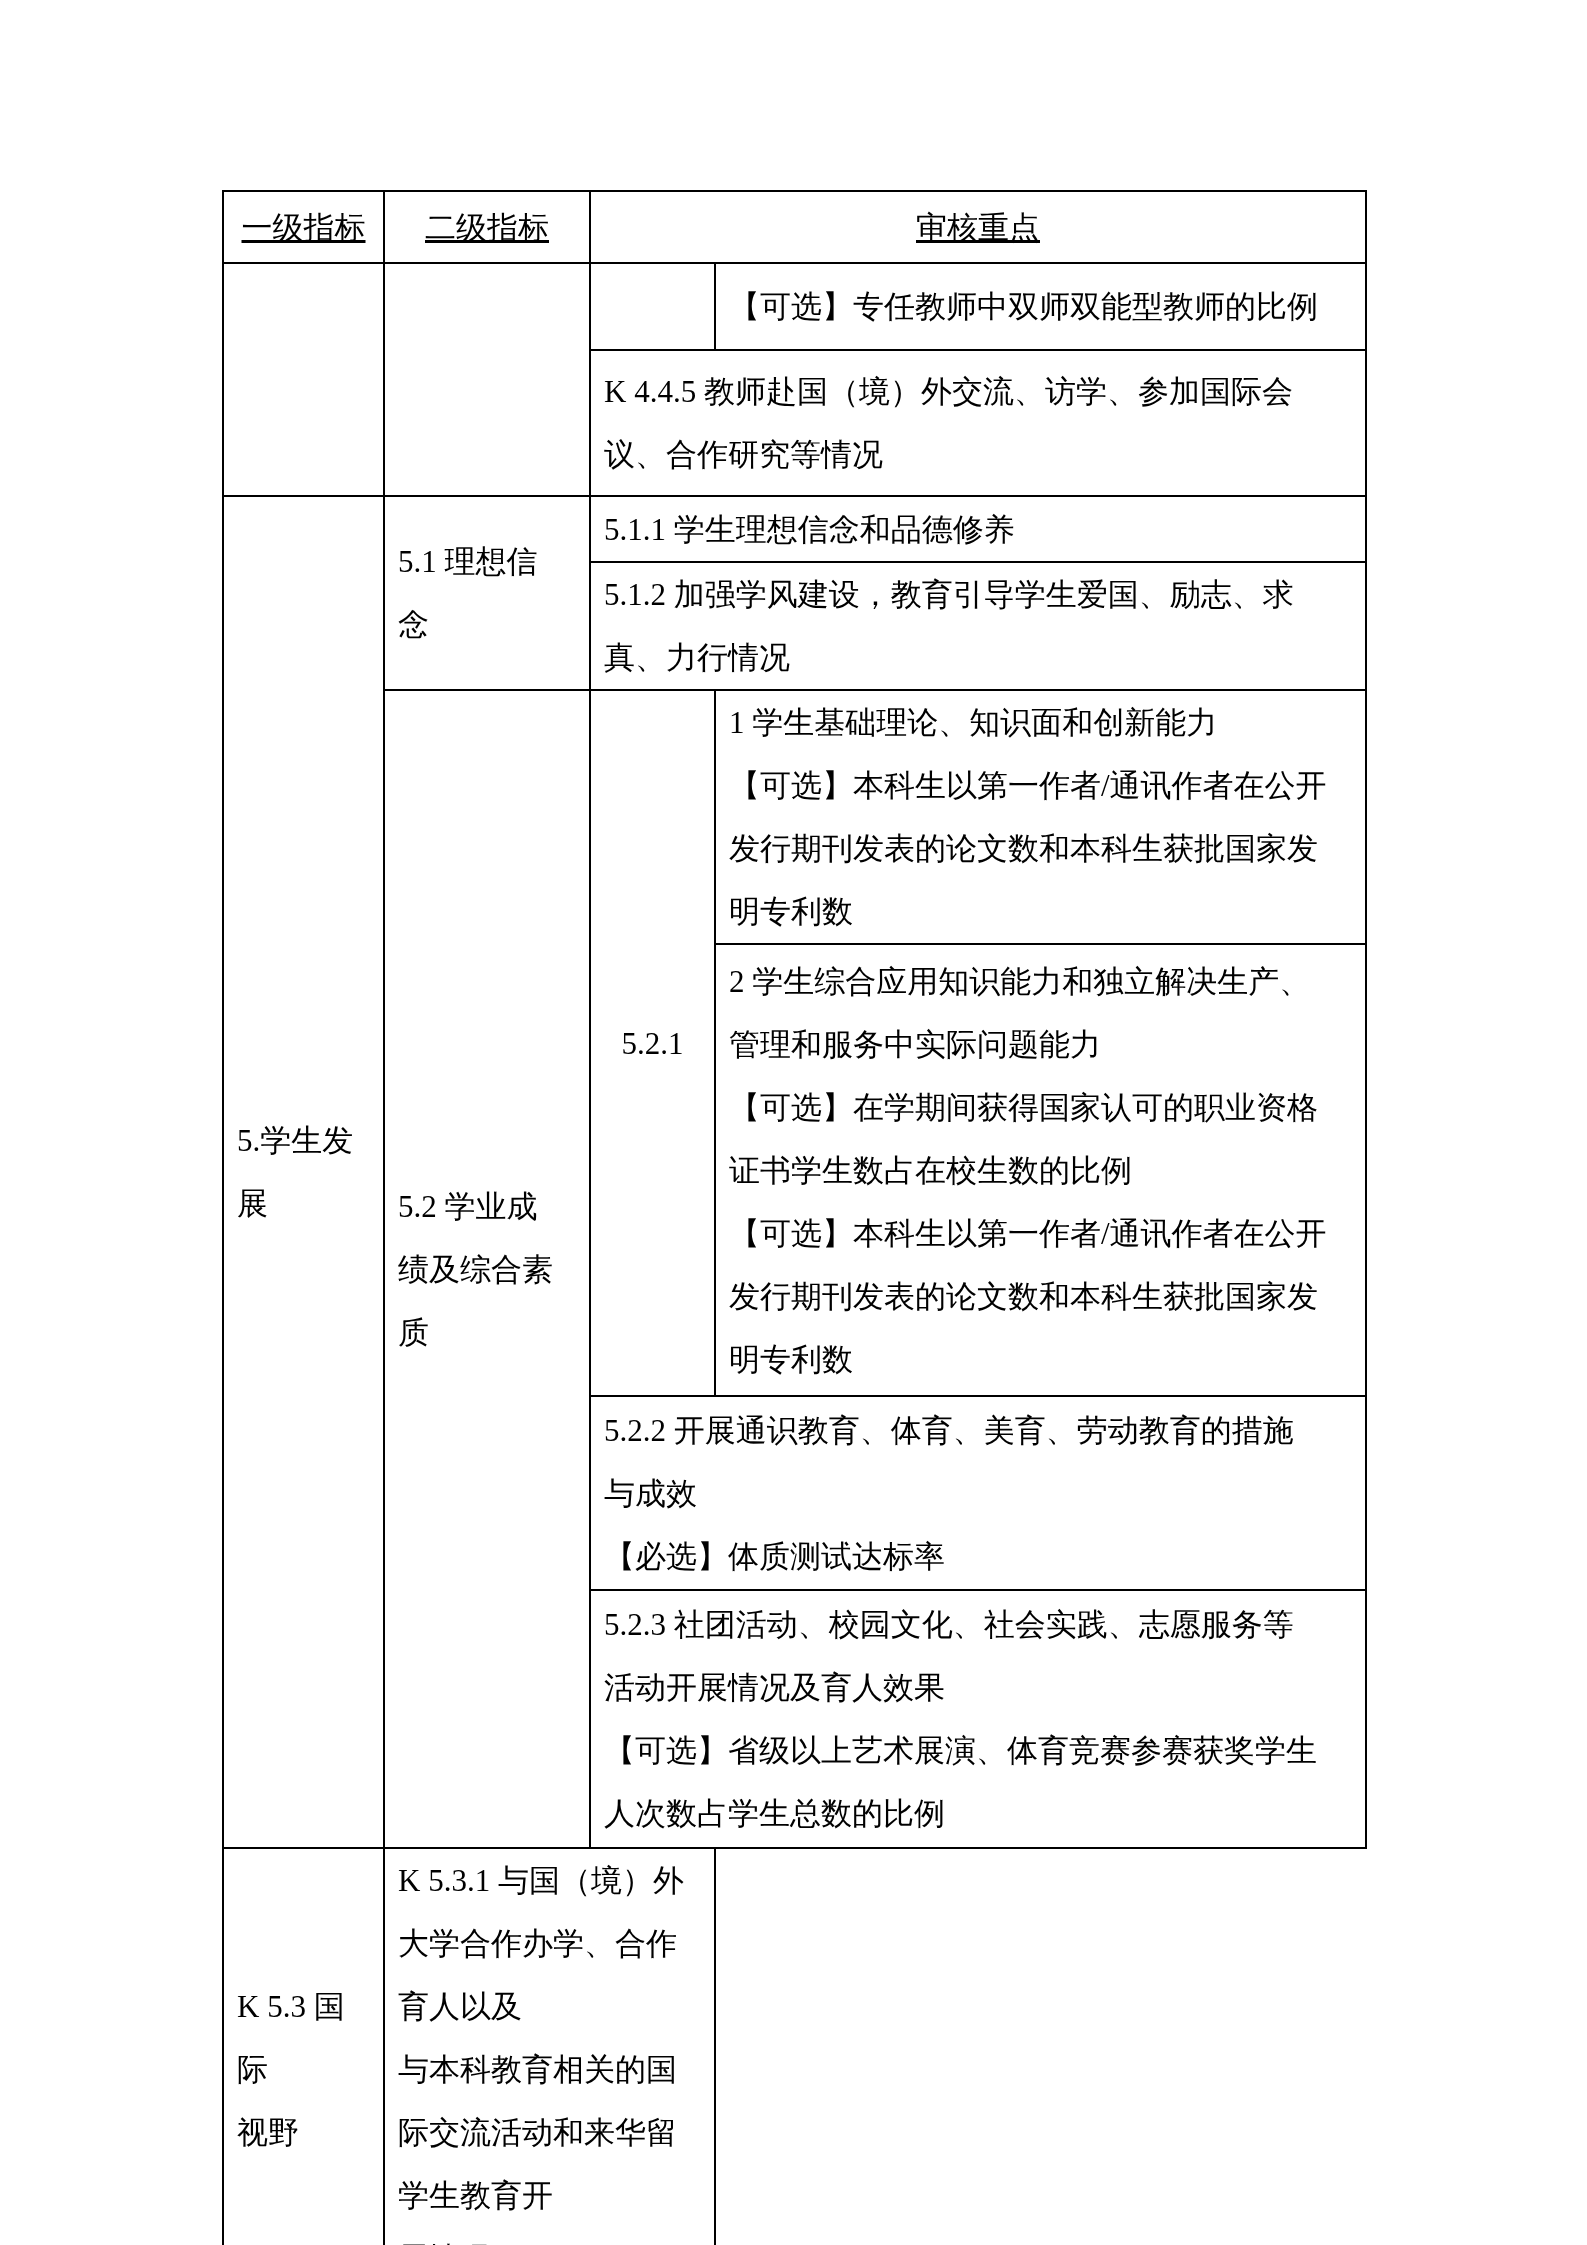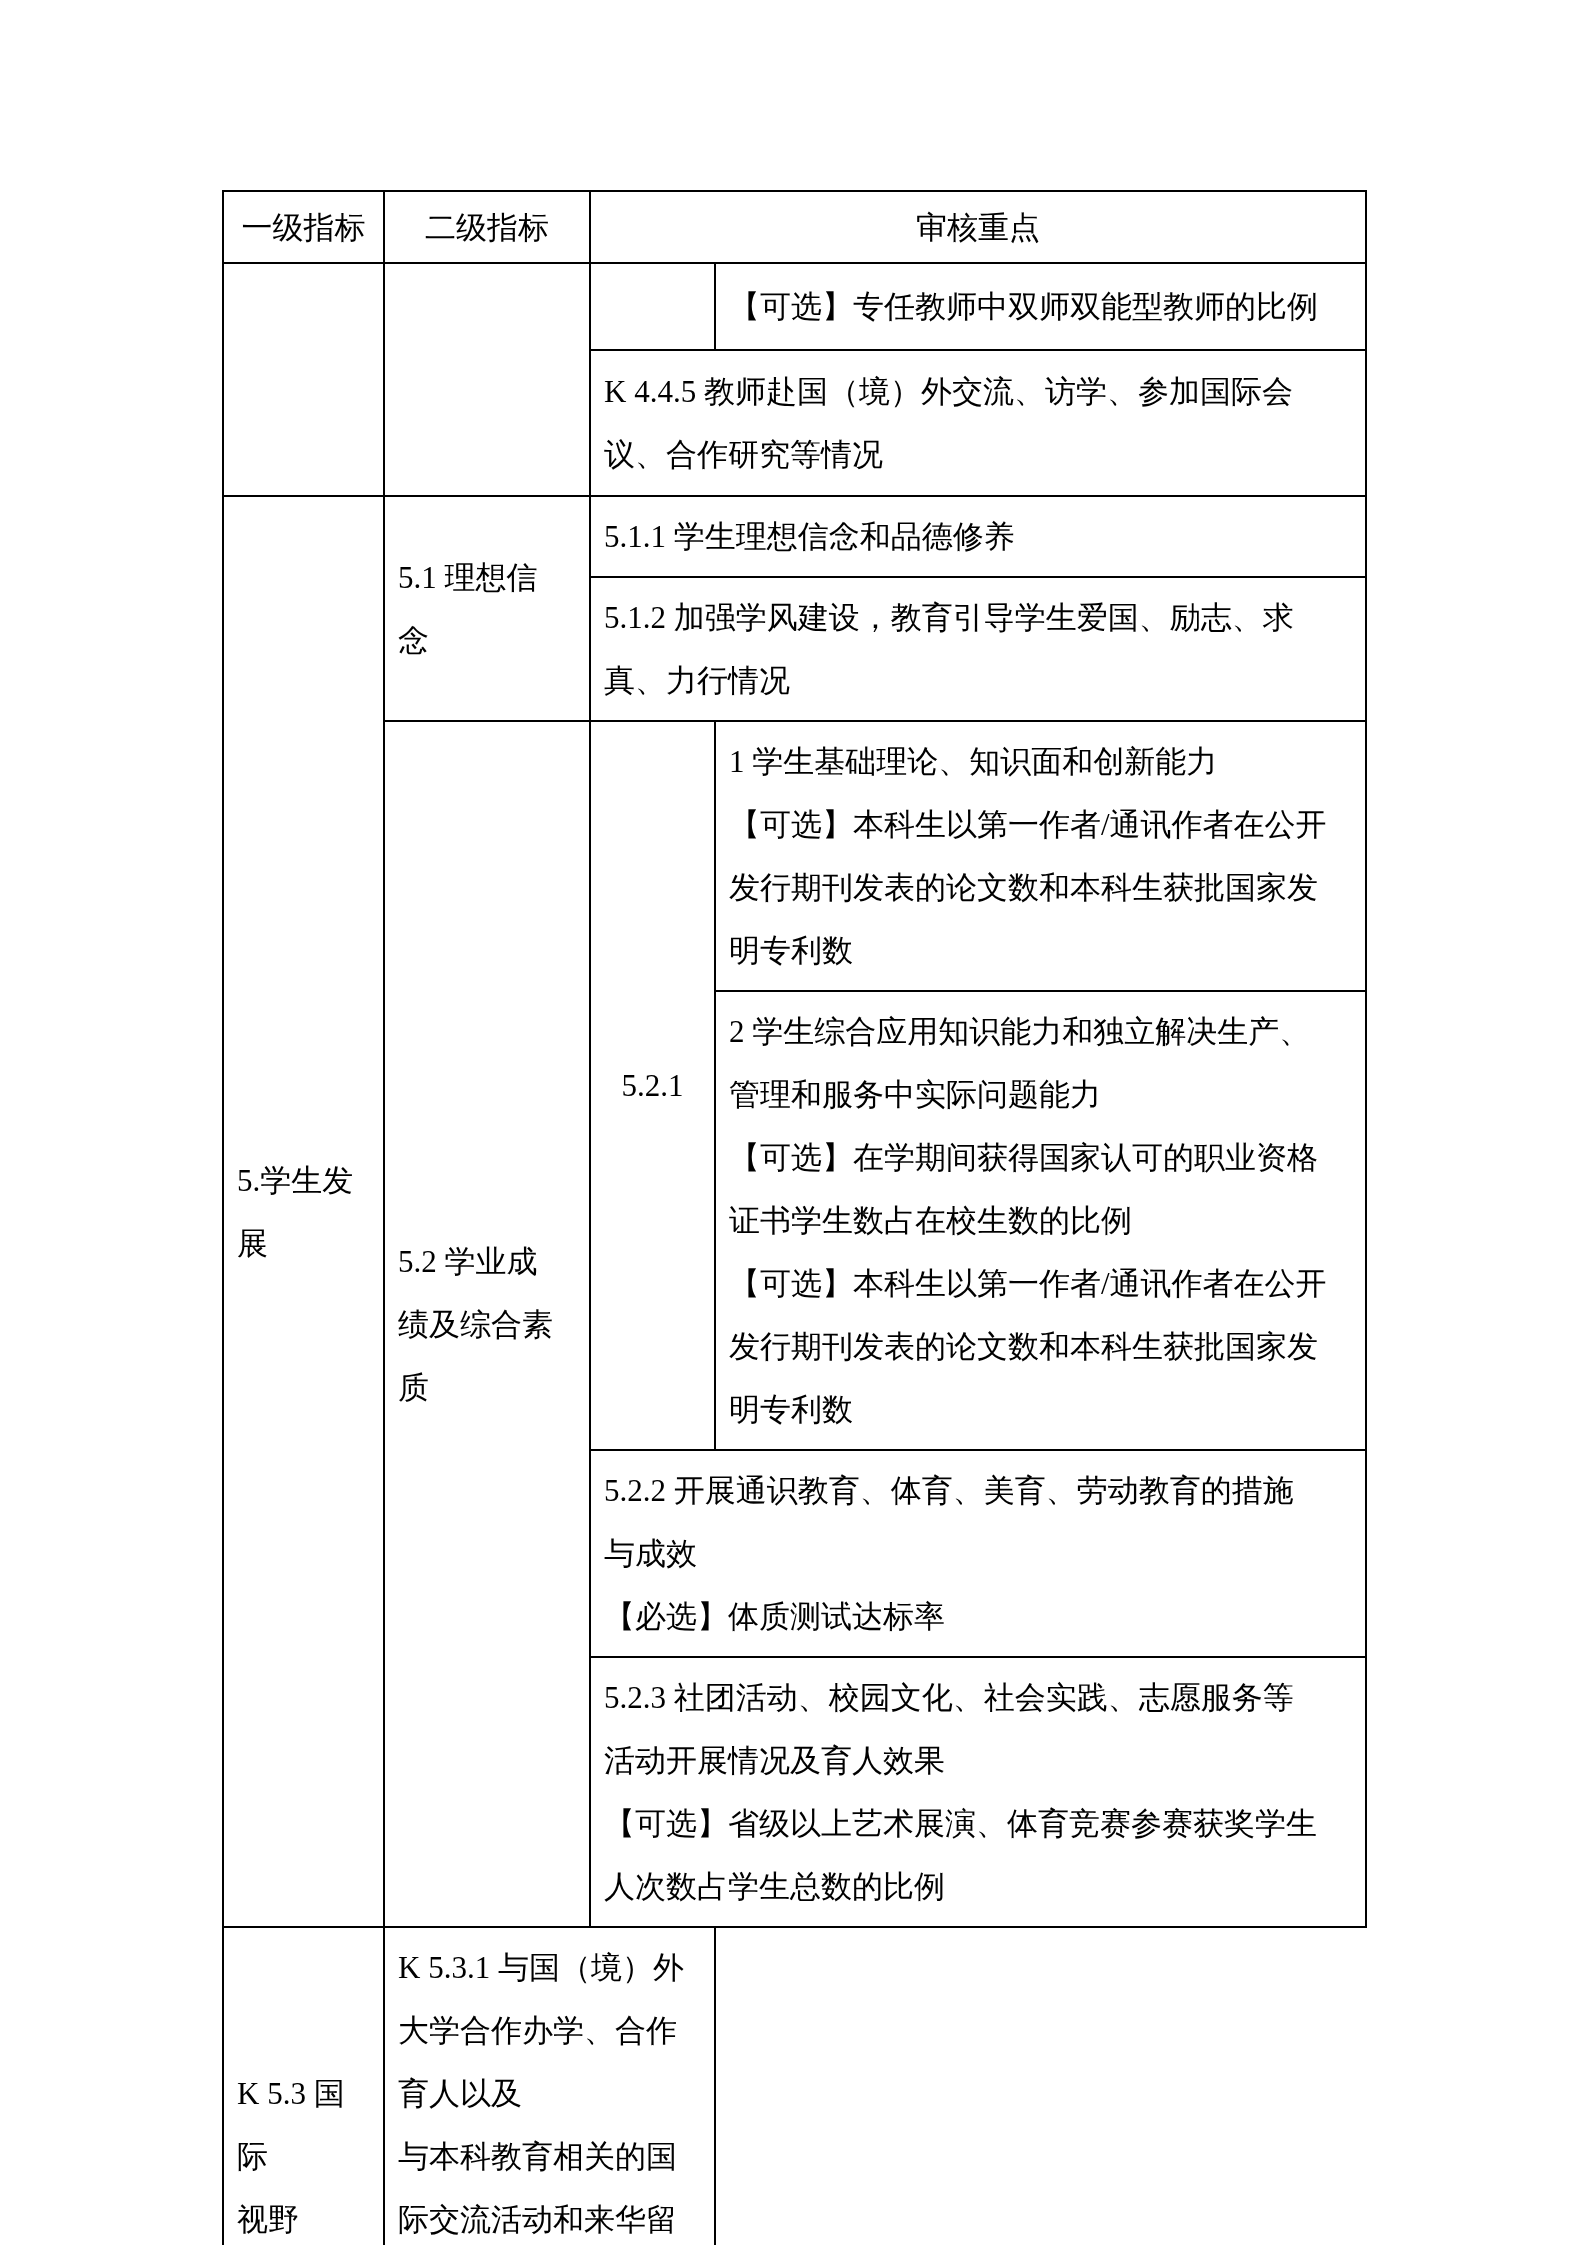--- a/index.html
+++ b/index.html
@@ -20,24 +20,24 @@
     border-collapse: collapse;
     table-layout: fixed;
   }
   .grid th, .grid td {
     border: 2px solid #000000;
     font-size: 31px;
     font-weight: normal;
     line-height: 63px;
     vertical-align: middle;
     white-space: pre-line;
-    padding: 8px 13px;
+    padding: 0 13px;
     overflow: hidden;
   }
-  .grid th { text-align: center; padding: 0 4px; }
+  .grid th { text-align: center; padding: 0 4px; text-decoration: underline; }
   .cell-center { text-align: center; padding: 0 4px; }
   .cell-left { text-align: left; }
   tr.r1  { height: 72px;  }
   tr.r2  { height: 87px;  }
   tr.r3  { height: 146px; }
   tr.r4  { height: 66px;  }
   tr.r5  { height: 128px; }
   tr.r6  { height: 254px; }
   tr.r7  { height: 452px; margin-left: 48px; }
   tr.r8  { height: 194px; margin-left: 6px; }

